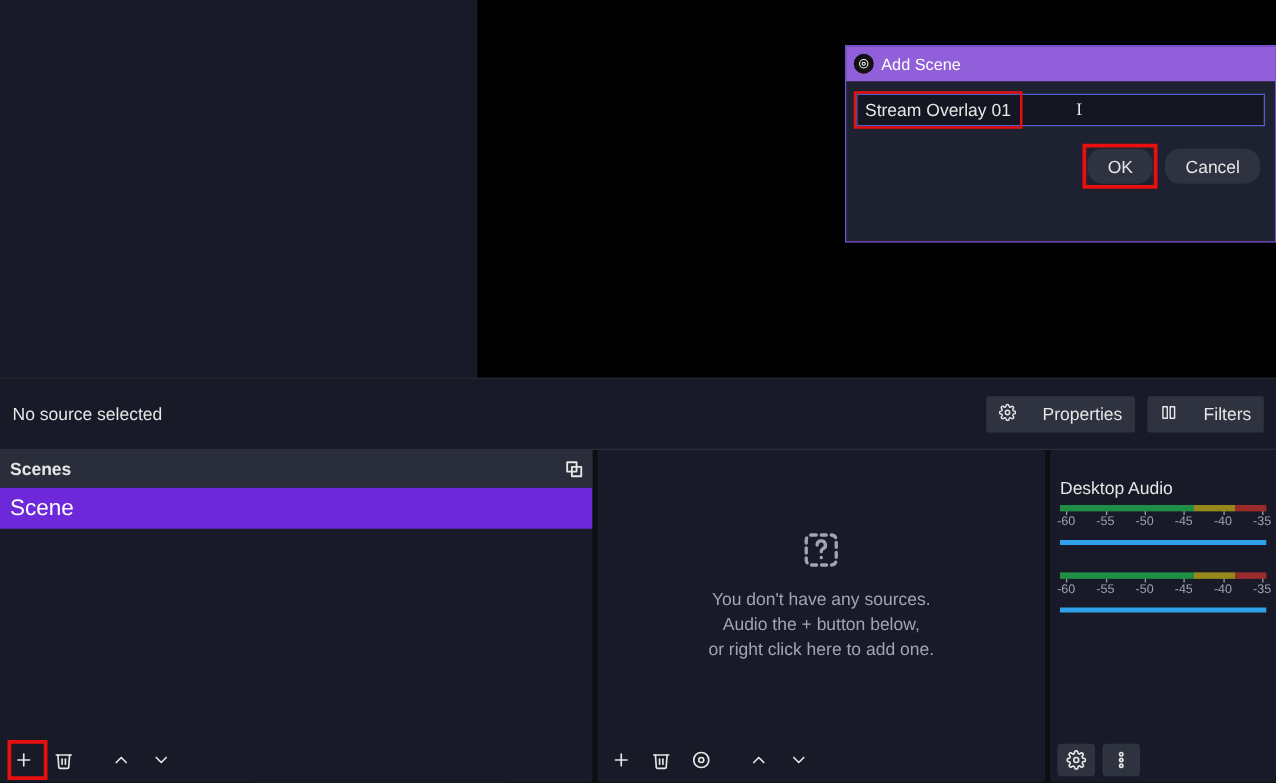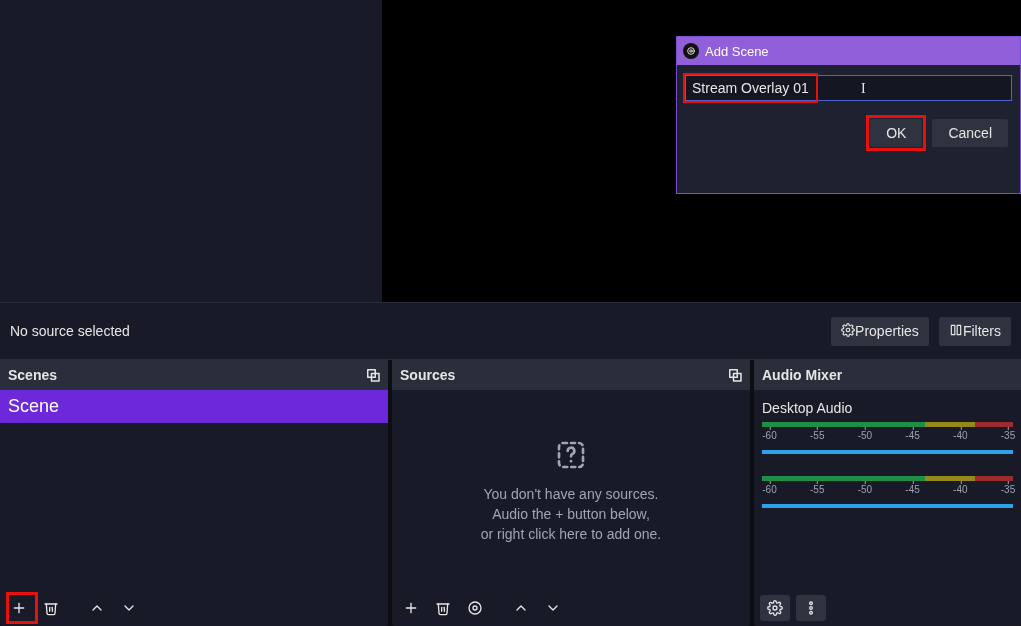--- a/index.html
+++ b/index.html
@@ -4,26 +4,26 @@
 <style>
   * { box-sizing: border-box; margin: 0; padding: 0; font-family: "Segoe UI", Arial, sans-serif; }
   body { background: #0d0d14; color: #e6e6e6; width: 1021px; height: 626px; overflow: hidden; position: relative; }
 
   .preview-area { display: flex; height: 302px; }
   .left-preview { width: 382px; background: #181b27; }
   .right-preview { flex: 1; background: #000; }
 
   .source-bar { height: 58px; background: #181b27; display: flex; align-items: center; padding: 0 10px; gap: 10px; border-top: 1px solid #2a2d3a; border-bottom: 1px solid #2a2d3a;}
   .src-status { font-size: 14px; color: #e6e6e6; flex: 0 0 auto; margin-right: auto;}
-  .bar-button { background: #2f3340; border: none; color: #e6e6e6; font-size: 14px; padding: 6px 10px; border-radius: 2px; display: inline-flex; align-items: center; gap: 0; cursor: pointer;}
+  .bar-button { background: #2f3340; border: none; color: #e6e6e6; font-size: 14px; padding: 6px 10px; border-radius: 2px; display: inline-flex; align-items: center; gap: 21px; cursor: pointer;}
   .bar-button svg { width: 14px; height: 14px; }
 
   .panels { display: flex; height: 266px; gap: 4px; padding: 0 0; background: #0d0d14;}
   .panel { background: #181b27; border-radius: 2px; display: flex; flex-direction: column; position: relative;}
-  .panel-scenes { width: 388px; }
+  .panel-scenes { width: 474px; }
   .panel-sources { width: 358px; }
   .panel-mixer { flex: 1; }
 
   .panel-header { height: 30px; background: #2a2d3a; color: #e6e6e6; font-weight: 600; font-size: 14px; display: flex; align-items: center; padding: 0 8px; position: relative;}
   .panel-header .popout { position: absolute; right: 6px; top: 50%; transform: translateY(-50%); width: 18px; height: 18px; display:flex; align-items:center; justify-content:center; cursor:pointer;}
   .panel-body { flex: 1; overflow: hidden; }
 
   .scene-item { background: #6d28d9; color: #fff; font-size: 18px; padding: 6px 8px; cursor: pointer;}
 
   .sources-empty { height: 100%; display:flex; flex-direction:column; align-items:center; justify-content:center; color: #a0a4b3; font-size:14px; text-align:center; gap:4px;}
@@ -32,21 +32,21 @@
   .panel-footer { height: 36px; display: flex; align-items: center; gap: 6px; padding: 0 6px;}
   .icon-btn { width: 26px; height: 26px; background: transparent; border:none; color:#e6e6e6; display:inline-flex; align-items:center; justify-content:center; cursor:pointer; border-radius:3px; }
   .icon-btn svg { width: 16px; height: 16px; }
   .icon-spacer { width: 8px; }
 
   .red-box { border: 3px solid #e80f0f; }
   .red-box-add { position:absolute; left: 6px; bottom: 2px; width: 32px; height: 32px; pointer-events:none; }
 
   .mixer-body { padding: 10px 8px; display:flex; flex-direction:column; gap: 22px;}
   .mixer-channel {}
-  .ch-label { font-size: 14px; color: #e6e6e6; margin-bottom: 6px;}
+  .ch-label { font-size: 14px; color: #e6e6e6; margin-bottom: 6px; margin-top: 12px;}
   .meter { height: 5px; background: linear-gradient(to right, #2fdc6b 0%, #2fdc6b 65%, #e5d32c 65%, #e5d32c 85%, #e44 85%, #e44 100%); position:relative;}
   .meter::after{ content:""; position:absolute; left:0; right:0; top:0; bottom:0; background:rgba(0,0,0,0.35);}
   .ticks { position:relative; height:18px; margin-top:3px;}
   .tick { position:absolute; font-size:10px; color:#9da1b0; transform:translateX(-50%); }
   .tick::before{ content:""; position:absolute; top:-3px; left:50%; width:1px; height:3px; background:#9da1b0;}
   .slider { height:4px; background:#2fa1e8; margin-top:2px;}
 
   .mixer-footer { height:36px; display:flex; align-items:center; gap:6px; padding:0 6px;}
   .gear-btn, .dots-btn { width:30px; height:26px; background:#2f3340; border:none; color:#e6e6e6; display:inline-flex; align-items:center; justify-content:center; cursor:pointer; border-radius:3px;}
 
@@ -54,21 +54,21 @@
   .dialog { position: absolute; left: 676px; top: 36px; width: 345px; height: 158px; background: #1e2230; border: 1px solid #7b4fd1; box-shadow: 0 4px 12px rgba(0,0,0,0.6); }
   .dlg-title { height: 28px; background: #905fd9; color: #fff; font-size: 13px; display:flex; align-items:center; padding: 3px 6px; gap:6px;}
   .dlg-title .obs-ico{ width:16px; height:16px; background:#111; border-radius:50%; display:inline-flex; align-items:center; justify-content:center;}
   .dlg-body { padding: 10px 8px 8px 8px; }
   .dlg-prompt { font-size:14px; color:#e6e6e6; margin-bottom:8px;}
   .dlg-input-wrap { position:relative; }
   .dlg-input { width:100%; background:#141722; border:1px solid #5061c9; color:#e6e6e6; font-size:14px; padding:4px 6px; outline:none;}
   .input-red { position:absolute; border:2px solid #e80f0f; left:-2px; top:-2px; width: 135px; height: 30px; pointer-events:none;}
   .cursor-i { position:absolute; left: 176px; top: 6px; font-size:14px; color:#e6e6e6; font-family: serif; pointer-events:none;}
   .dlg-buttons { display:flex; justify-content:flex-end; gap:10px; margin-top: 18px; padding-right: 4px;}
-  .dlg-btn { background:#2f3340; border:none; color:#e6e6e6; font-size:14px; padding:6px 16px; cursor:pointer; border-radius:2px;}
+  .dlg-btn { background:#2f3340; border:none; color:#e6e6e6; font-size:14px; padding:6px 16px; cursor:pointer; border-radius:12px;}
   .ok-red { position:relative; }
   .ok-red-box { position:absolute; border:3px solid #e80f0f; left:-4px; top:-4px; right:-4px; bottom:-4px; pointer-events:none;}
 
   svg { stroke: currentColor; fill: none; stroke-width: 2; stroke-linecap: round; stroke-linejoin: round;}
 </style>
 </head>
 <body>
 
 <div class="preview-area">
   <div class="left-preview"></div>
@@ -138,29 +138,20 @@
       <button class="icon-btn">
         <svg viewBox="0 0 24 24">
             <polyline points="6 9 12 15 18 9"></polyline>
           </svg>
       </button>
     </div>
     <div class="red-box red-box-add"></div>
   </div>
 
   <div class="panel panel-sources">
-    <div class="panel-header">
-      <span>Sources</span>
-      <span class="popout">
-        <svg viewBox="0 0 24 24">
-            <rect x="5" y="5" width="10" height="10"></rect>
-            <rect x="10" y="10" width="10" height="10"></rect>
-          </svg>
-      </span>
-    </div>
     <div class="panel-body sources-empty">
       <span class="help-icon">
         <svg width="32" height="32" viewBox="0 0 24 24" stroke-dasharray="3 3">
             <rect x="3" y="3" width="18" height="18" rx="3"></rect>
             <path stroke-dasharray="none" d="M9.5 9a2.5 2.5 0 1 1 3.5 2.3c-.8.4-1 1-1 1.7"></path>
             <line stroke-dasharray="none" x1="12" y1="16.5" x2="12" y2="16.6"></line>
           </svg>
       </span>
       <div>You don't have any sources.</div>
       <div>Audio the + button below,</div>
@@ -195,23 +186,20 @@
       </button>
       <button class="icon-btn">
         <svg viewBox="0 0 24 24">
             <polyline points="6 9 12 15 18 9"></polyline>
           </svg>
       </button>
     </div>
   </div>
 
   <div class="panel panel-mixer">
-    <div class="panel-header">
-      <span>Audio Mixer</span>
-    </div>
     <div class="panel-body mixer-body">
       <div class="mixer-channel">
         <div class="ch-label">Desktop Audio</div>
         <div class="meter"></div>
         <div class="ticks">
           <span class="tick" style="left:3%">-60</span>
           <span class="tick" style="left:22%">-55</span>
           <span class="tick" style="left:41%">-50</span>
           <span class="tick" style="left:60%">-45</span>
           <span class="tick" style="left:79%">-40</span>

